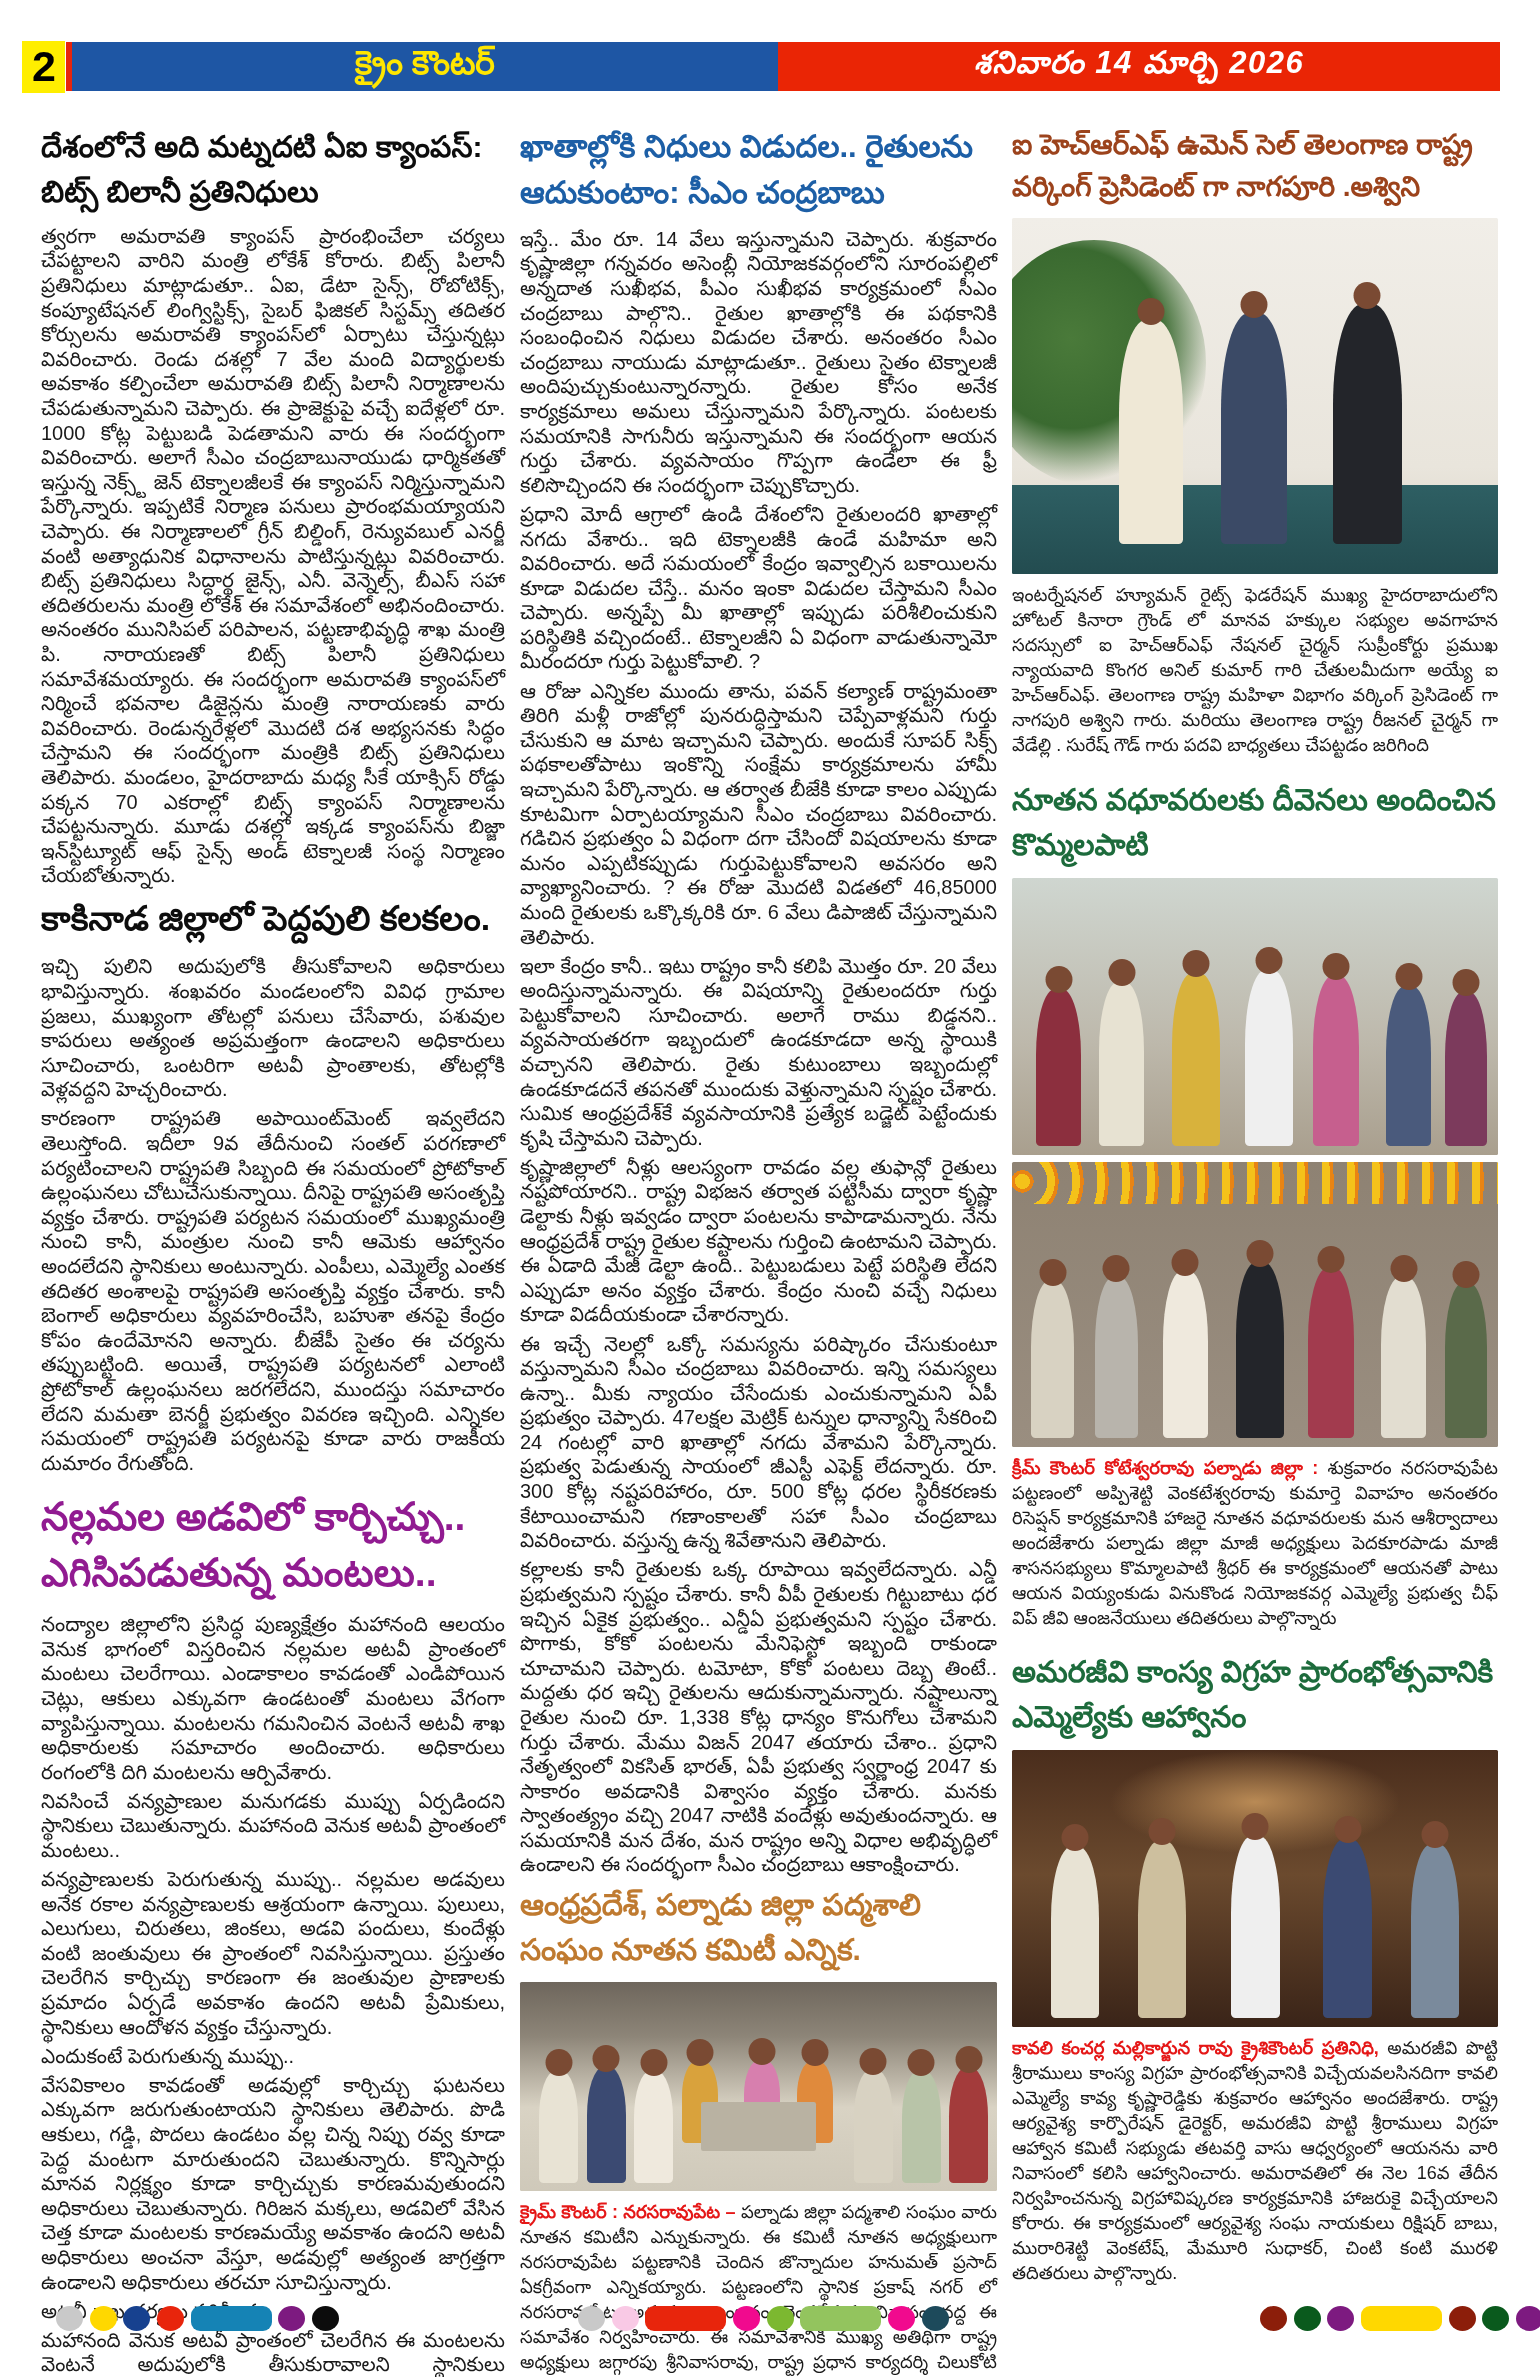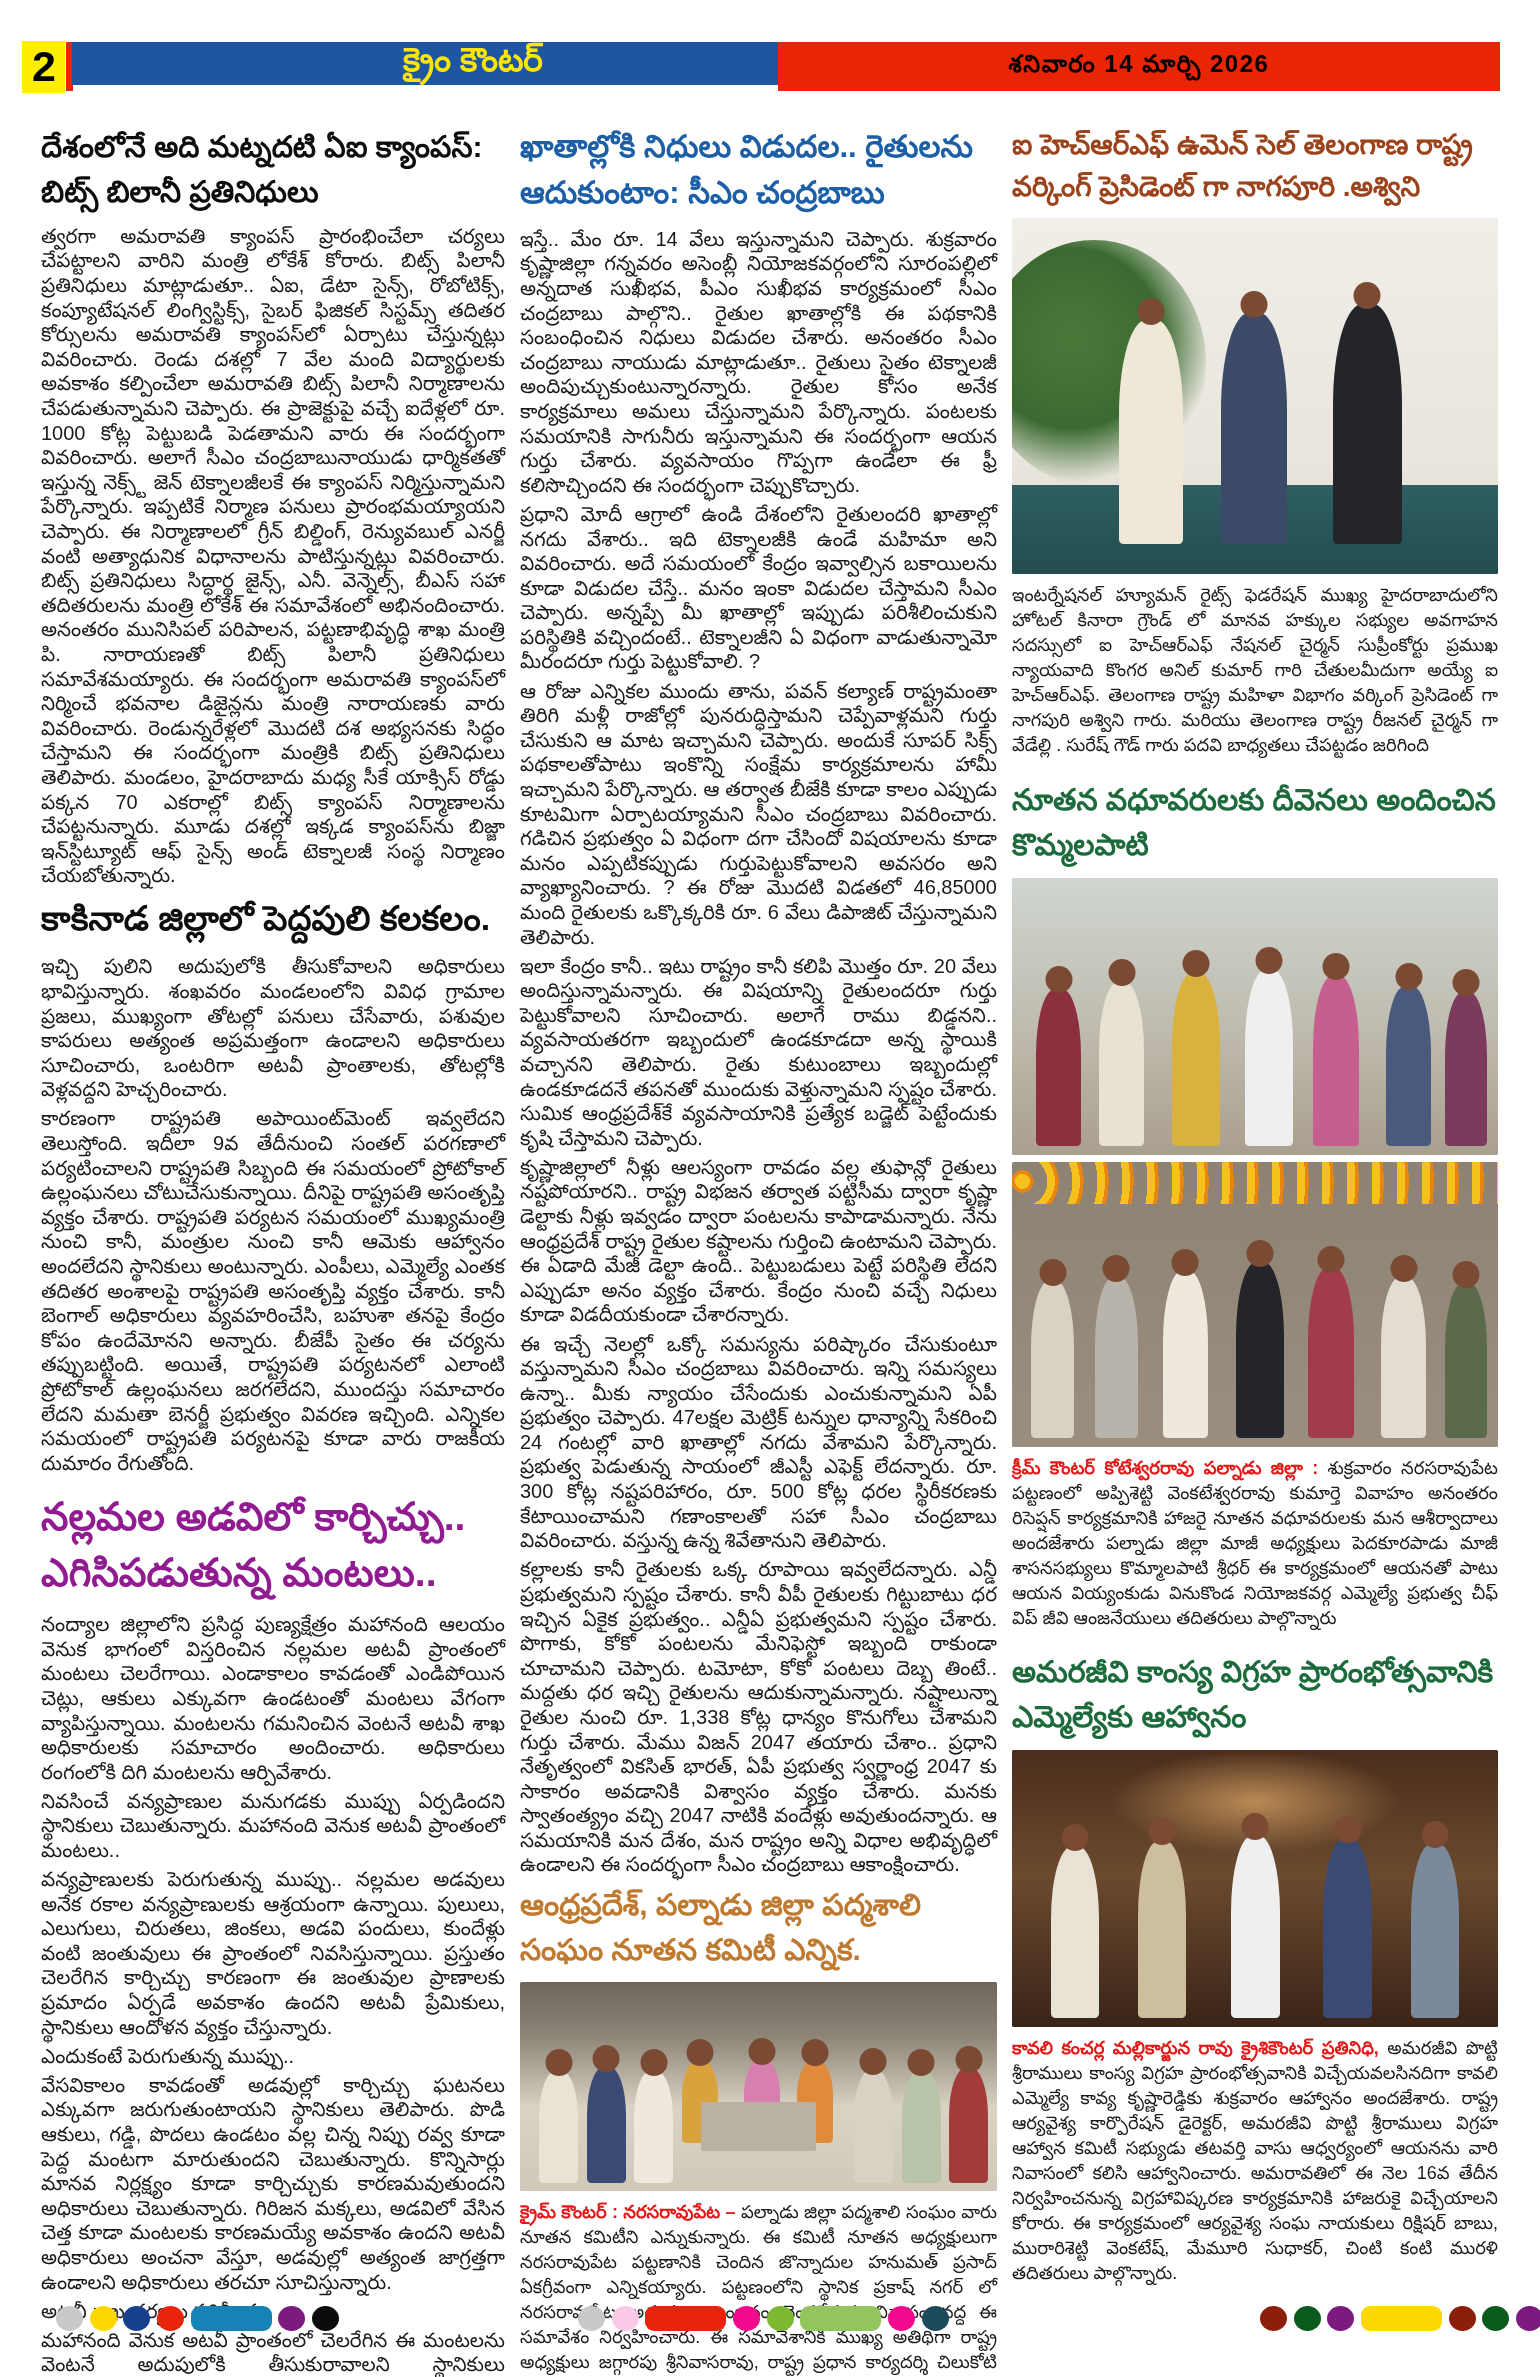--- a/index.html
+++ b/index.html
@@ -5,26 +5,26 @@
   html,body{margin:0;padding:0;background:#ffffff;}
   body{font-family:"Liberation Sans", sans-serif;}
   .page{position:relative;width:1541px;height:2377px;background:#ffffff;overflow:hidden;}
 
   
   .masthead{position:absolute;top:42px;left:0;width:1541px;height:49px;}
   .pagenum{position:absolute;left:22.4px;top:-1.5px;width:43px;height:52px;background:#ffee00;
            display:flex;align-items:center;justify-content:center;
            font-size:43px;font-weight:bold;color:#000;}
   .redstrip{position:absolute;left:66px;top:0;width:6.7px;height:49px;background:#e8250c;}
-  .bluebar{position:absolute;left:72px;top:0;width:706px;height:43px;background:#1e56a4;
-           display:flex;align-items:center;justify-content:center;padding-left:48px;}
+  .bluebar{position:absolute;left:72px;top:0;width:706px;height:49px;background:#1e56a4;
+           display:flex;align-items:center;justify-content:center;}
   .bluebar span{color:#ffe600;font-size:33px;font-weight:bold;}
   .redbar{position:absolute;left:778px;top:0;width:722px;height:49px;background:#ea2505;
           display:flex;align-items:center;justify-content:center;}
-  .redbar span{color:#000000;font-size:24px;font-weight:bold;letter-spacing:1.5px;}
+  .redbar span{color:#ffffff;font-size:31px;font-weight:bold;letter-spacing:1.5px;font-style:italic;}
 
   
   .col{position:absolute;top:119px;}
   .col1{left:41px;width:464px;}
   .col2{left:520px;width:477px;}
   .col3{left:1012px;width:486px;}
 
   .headline{font-weight:bold;text-align:left;line-height:1.5;margin:4.5px 0 10.4px 0;}
   .h-black{color:#0d0d0d;font-size:30px;}
   .h-black-big{color:#0d0d0d;font-size:34px;}

